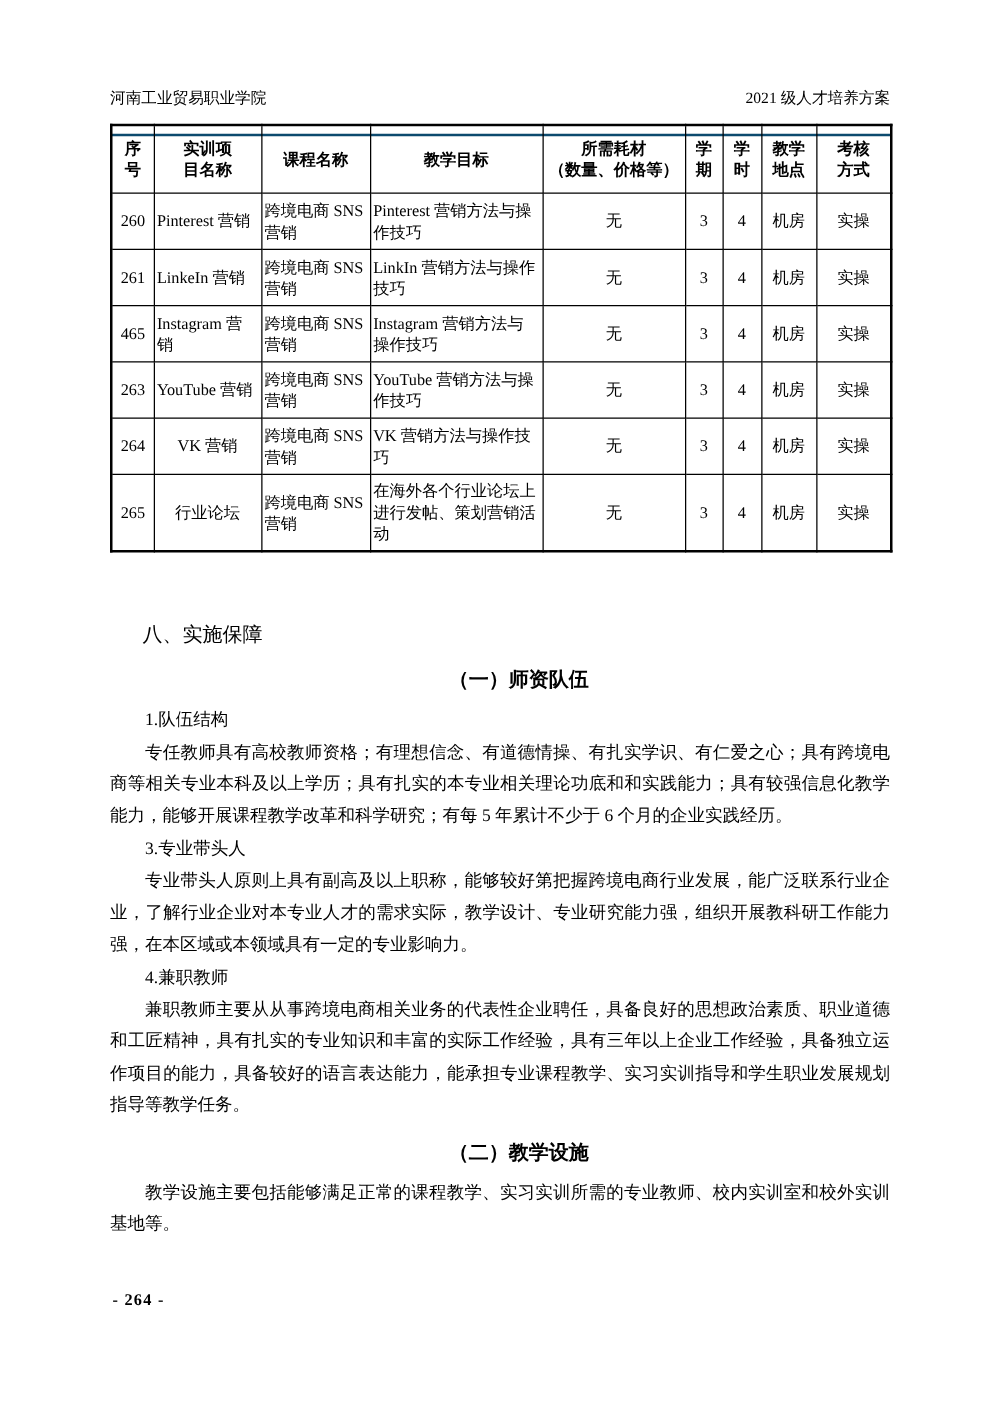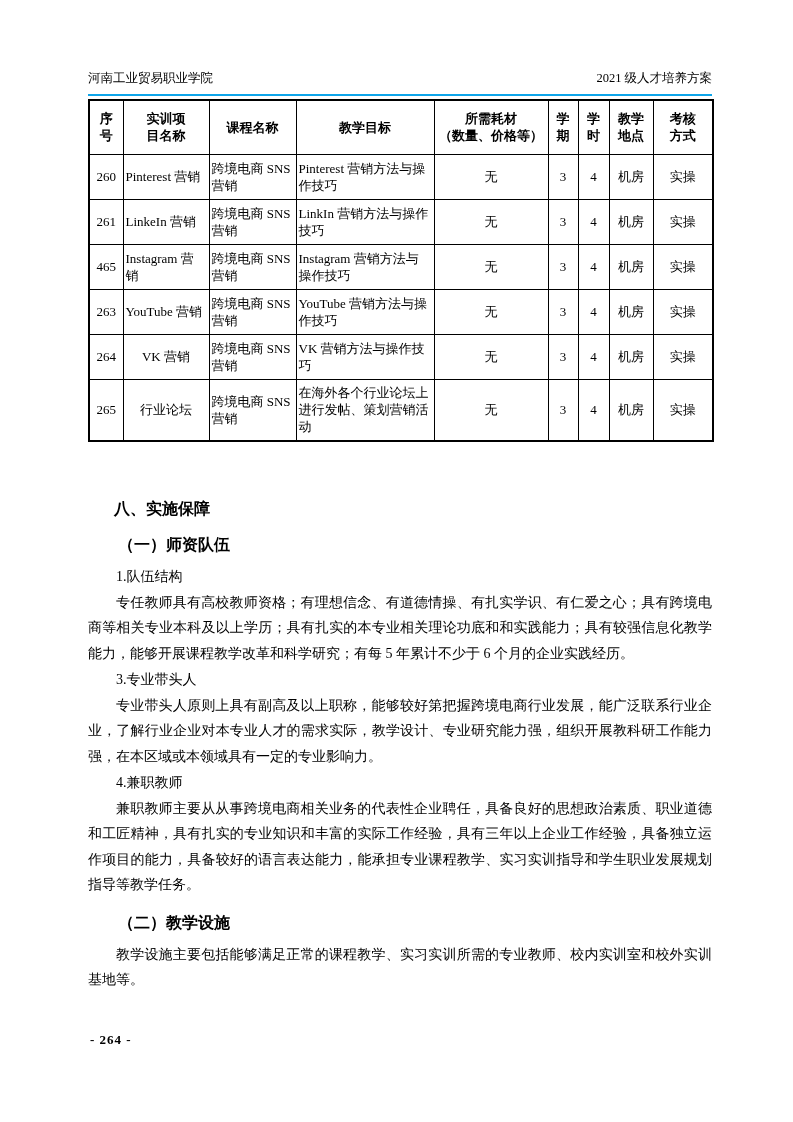--- a/index.html
+++ b/index.html
@@ -10,21 +10,21 @@
     font-family: "Liberation Serif", "DejaVu Serif", serif;
     color: #000;
   }
   .page { position: absolute; inset: 0; background: #fff; }
 
   
   .runhead {
     position: absolute; left: 88px; top: 70px; width: 624px;
     display: flex; justify-content: space-between; align-items: flex-start;
     font-size: 12.5px; line-height: 17px;
-    border-bottom: 2px solid #0ea5e9; padding-bottom: 7px;
+    border-bottom: 2px solid #0c4a6e; padding-bottom: 20px;
   }
 
   
   table.tt {
     position: absolute; left: 88px; top: 99px; width: 624px;
     border-collapse: collapse; table-layout: fixed;
     font-size: 13px; line-height: 17px;
     border: 2px solid #000;
   }
   table.tt th, table.tt td {
@@ -39,26 +39,26 @@
   table.tt th { font-weight: bold; text-align: center; white-space: pre-line; }
   td.center { text-align: center; }
   td.left   { text-align: left; }
 
   
   .content {
     position: absolute; left: 88px; top: 488px; width: 624px;
     font-size: 14px; line-height: 25.5px;
   }
   .h-major {
-    font-size: 16px; font-weight: bold; line-height: 22px;
+    font-size: 16px; font-weight: normal; line-height: 22px;
     padding-left: 26px; margin-top: 10px; margin-bottom: 4px;
   }
   .h-sub {
     font-size: 16px; font-weight: bold; line-height: 22px;
-    padding-left: 30px; margin-top: 14px; margin-bottom: 8px;
+    padding-left: 30px; margin-top: 14px; margin-bottom: 8px; text-align: center;
   }
   .item-heading { text-indent: 2em; }
   .para { text-indent: 2em; text-align: justify; margin-bottom: 1px; }
 
   .footer {
     position: absolute; left: 90px; top: 1032px;
     font-size: 13px; letter-spacing: 1px; font-weight: bold;
   }
 </style>
 </head>

